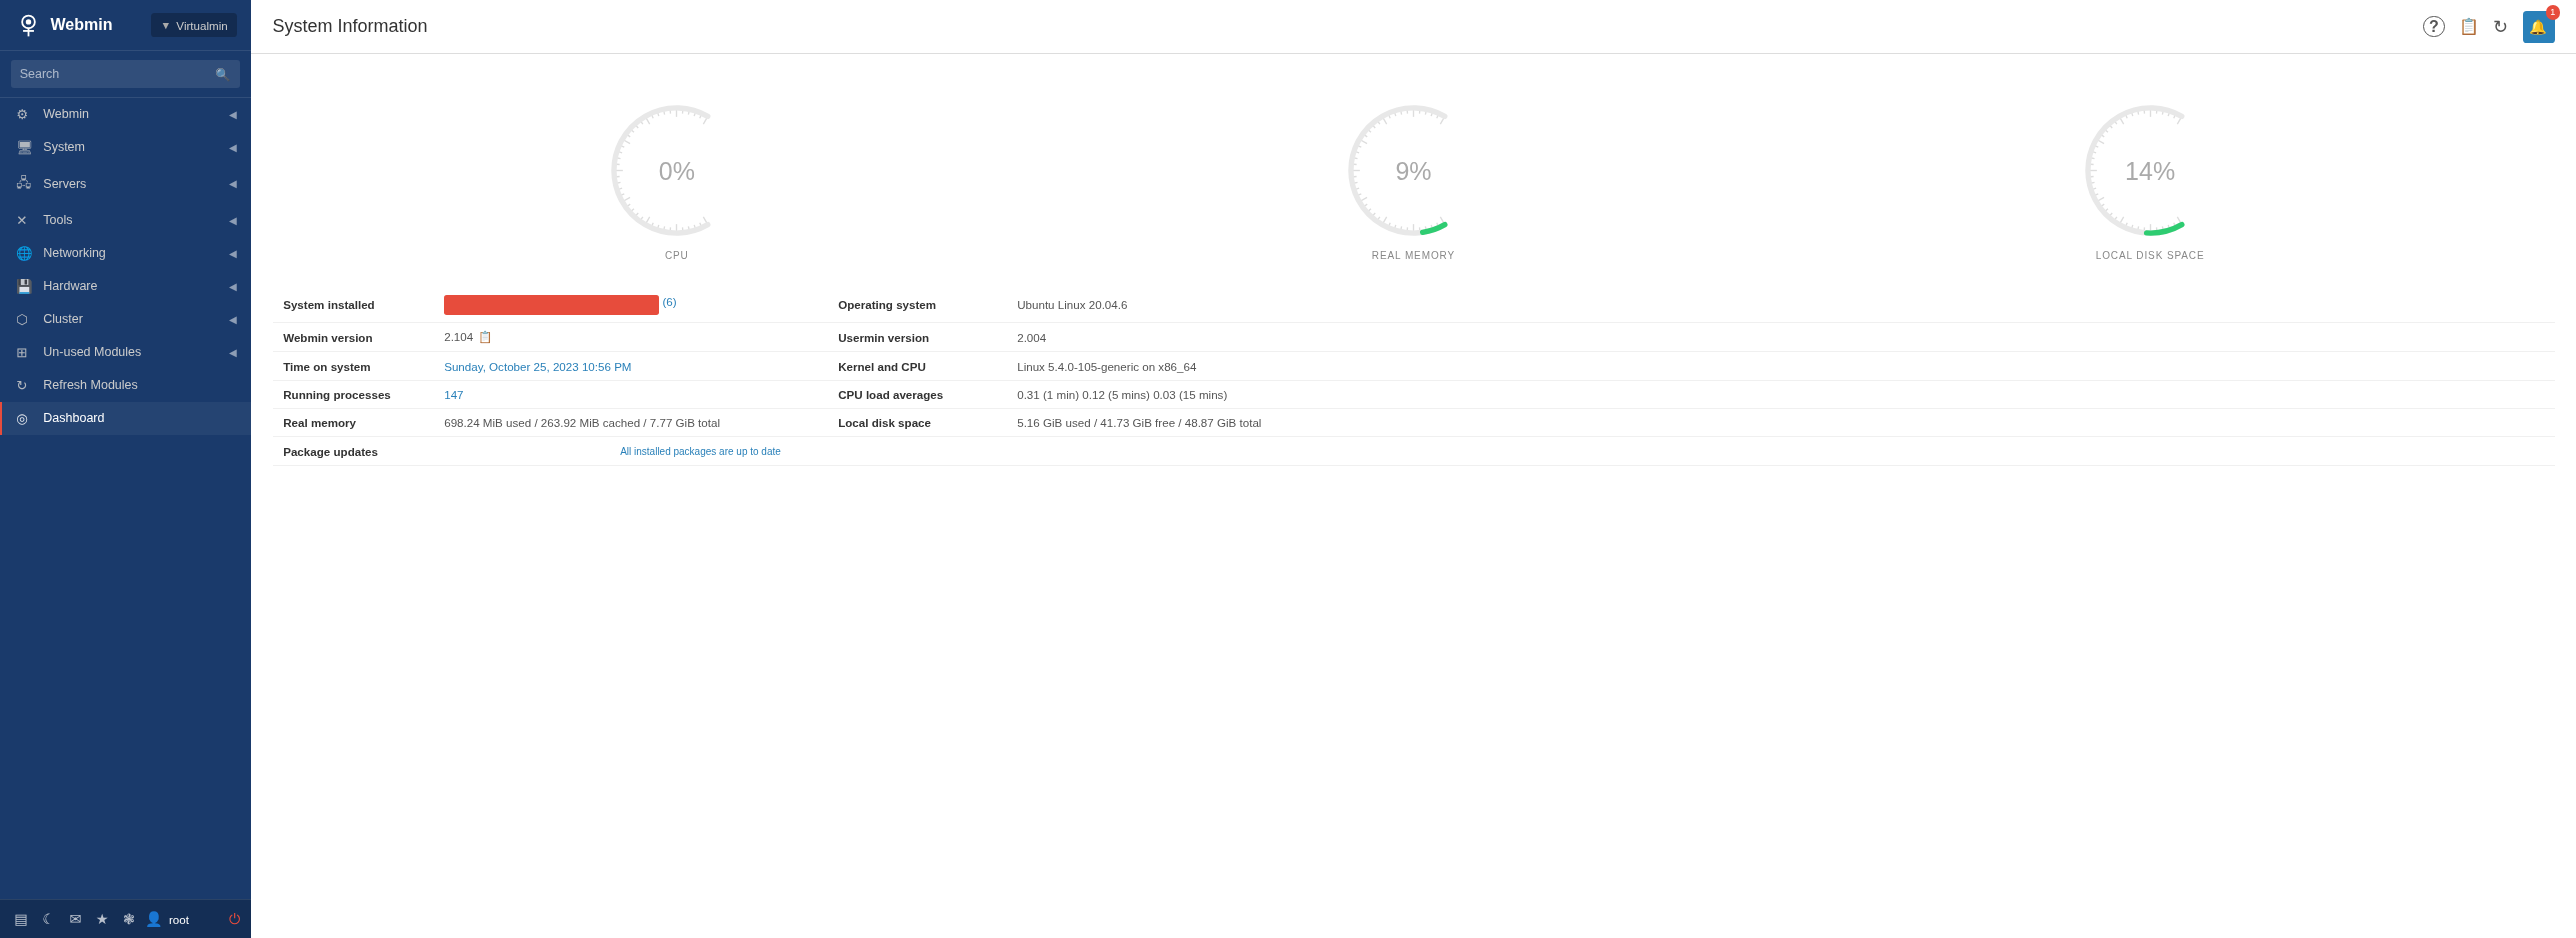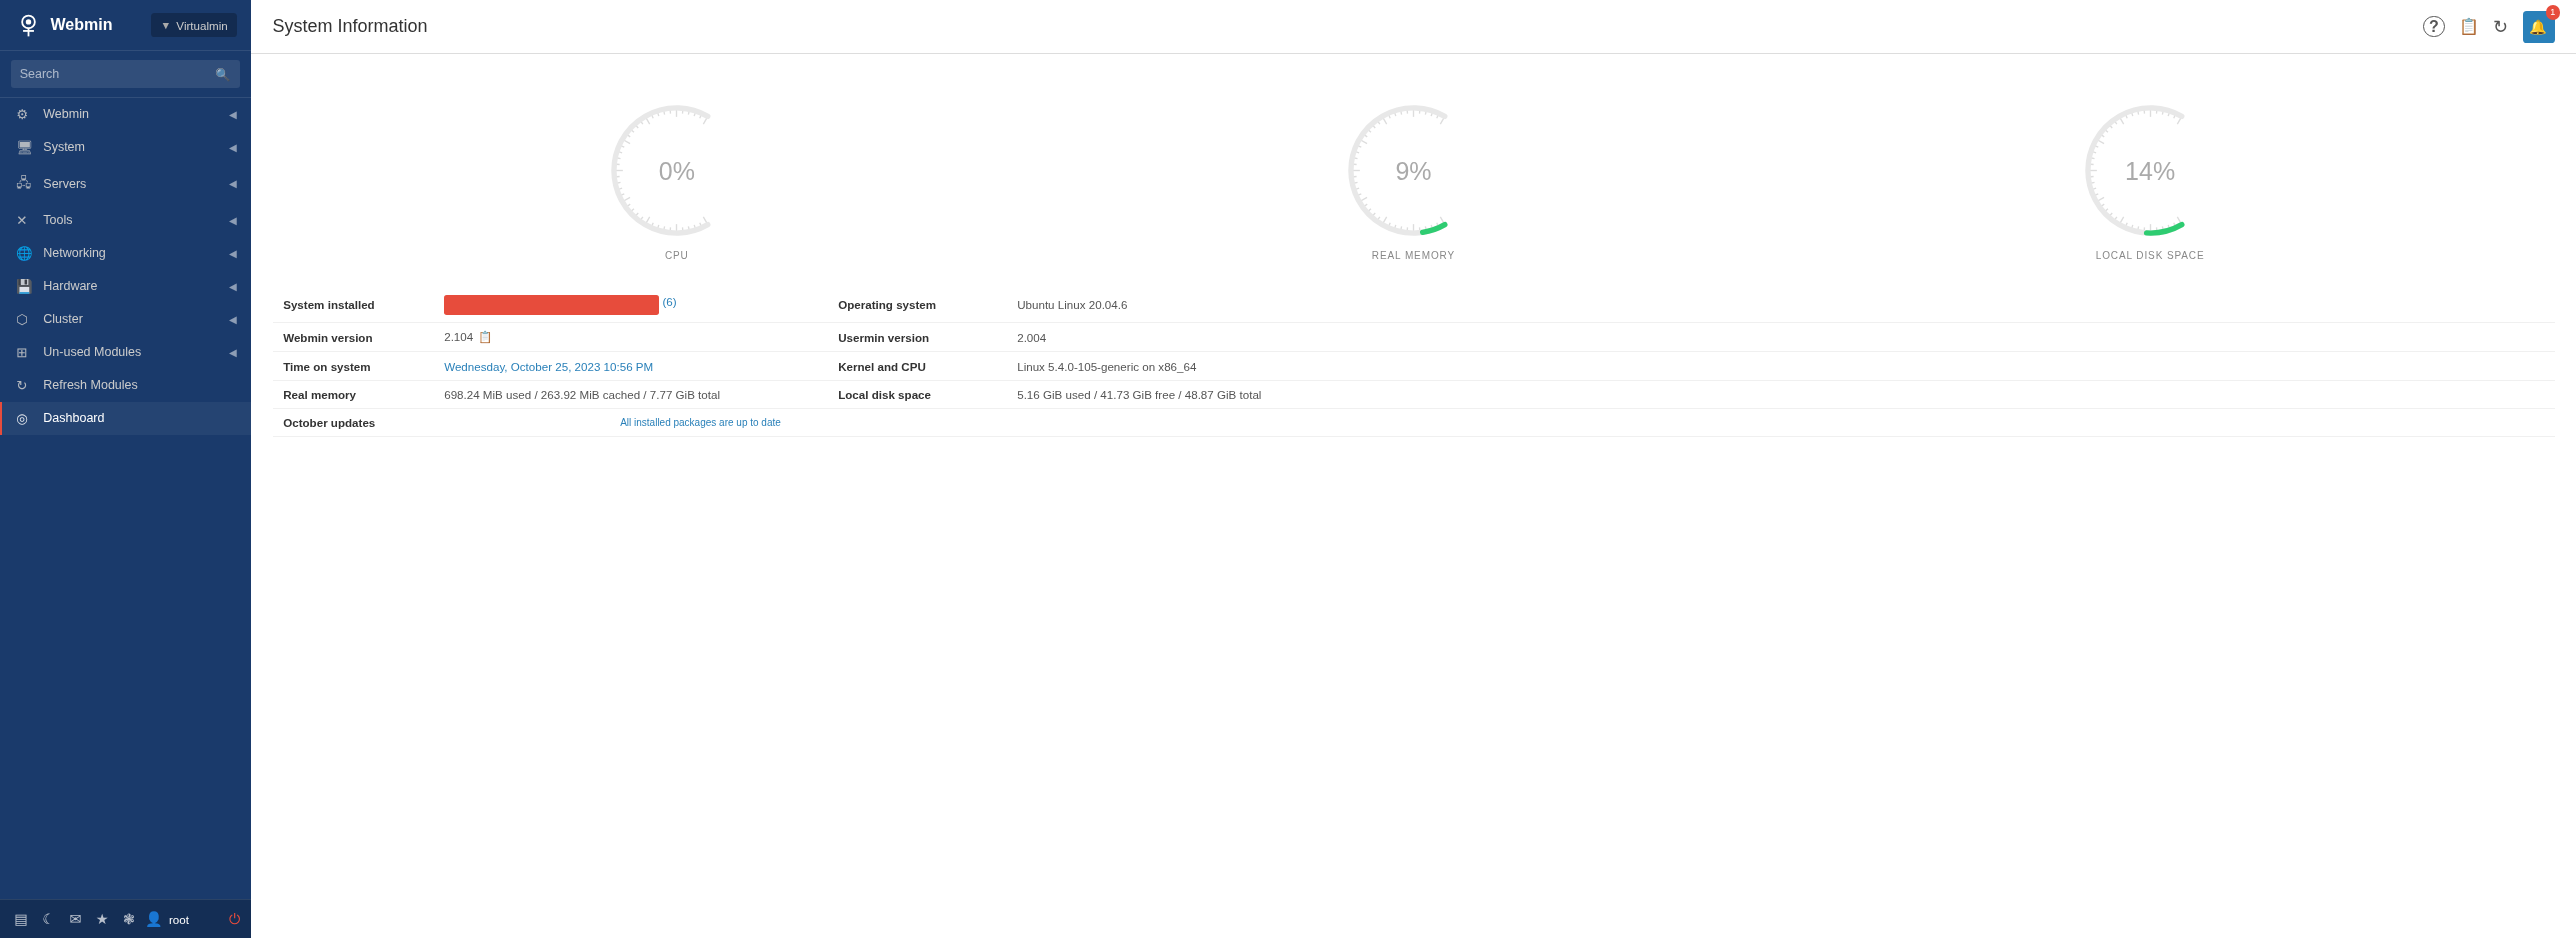--- a/index.html
+++ b/index.html
@@ -552,34 +552,41 @@
   </tr>
           <tr>
     <td class="info-key" style="font-weight:600;color:#333;width:161px;padding:7.2px 10.7px;font-size:11.6px;border-bottom:0.9px solid #f0f0f0;white-space:nowrap;">Webmin version</td>
     <td class="info-value" style="color:#555;padding:7.2px 10.7px;font-size:11.6px;border-bottom:0.9px solid #f0f0f0;width:358px;"><span>2.104</span><span style="color:#777;margin-left:5.4px;cursor:pointer;font-size:11.6px;">📋</span></td>
     <td style="width:36px;border-bottom:0.9px solid #f0f0f0;"></td>
     <td class="info-key" style="font-weight:600;color:#333;width:179px;padding:7.2px 10.7px;font-size:11.6px;border-bottom:0.9px solid #f0f0f0;white-space:nowrap;">Usermin version</td>
     <td class="info-value" style="color:#555;padding:7.2px 10.7px;font-size:11.6px;border-bottom:0.9px solid #f0f0f0;"><span>2.004</span></td>
   </tr>
           <tr>
     <td class="info-key" style="font-weight:600;color:#333;width:161px;padding:7.2px 10.7px;font-size:11.6px;border-bottom:0.9px solid #f0f0f0;white-space:nowrap;">Time on system</td>
-    <td class="info-value" style="color:#555;padding:7.2px 10.7px;font-size:11.6px;border-bottom:0.9px solid #f0f0f0;width:358px;"><a href="#" style="color:#2980b9;text-decoration:none;">Wednesday, October 25, 2023 10:56 PM</a></td>
+    <td class="info-value" style="color:#555;padding:7.2px 10.7px;font-size:11.6px;border-bottom:0.9px solid #f0f0f0;width:358px;"><a href="#" style="color:#2980b9;text-decoration:none;">Sunday, October 25, 2023 10:56 PM</a></td>
     <td style="width:36px;border-bottom:0.9px solid #f0f0f0;"></td>
     <td class="info-key" style="font-weight:600;color:#333;width:179px;padding:7.2px 10.7px;font-size:11.6px;border-bottom:0.9px solid #f0f0f0;white-space:nowrap;">Kernel and CPU</td>
     <td class="info-value" style="color:#555;padding:7.2px 10.7px;font-size:11.6px;border-bottom:0.9px solid #f0f0f0;"><span>Linux 5.4.0-105-generic on x86_64</span></td>
+  </tr>
+          <tr>
+    <td class="info-key" style="font-weight:600;color:#333;width:161px;padding:7.2px 10.7px;font-size:11.6px;border-bottom:0.9px solid #f0f0f0;white-space:nowrap;">Running processes</td>
+    <td class="info-value" style="color:#555;padding:7.2px 10.7px;font-size:11.6px;border-bottom:0.9px solid #f0f0f0;width:358px;"><a href="#" style="color:#2980b9;text-decoration:none;">147</a></td>
+    <td style="width:36px;border-bottom:0.9px solid #f0f0f0;"></td>
+    <td class="info-key" style="font-weight:600;color:#333;width:179px;padding:7.2px 10.7px;font-size:11.6px;border-bottom:0.9px solid #f0f0f0;white-space:nowrap;">CPU load averages</td>
+    <td class="info-value" style="color:#555;padding:7.2px 10.7px;font-size:11.6px;border-bottom:0.9px solid #f0f0f0;"><span>0.31 (1 min) 0.12 (5 mins) 0.03 (15 mins)</span></td>
   </tr>
           <tr>
     <td class="info-key" style="font-weight:600;color:#333;width:161px;padding:7.2px 10.7px;font-size:11.6px;border-bottom:0.9px solid #f0f0f0;white-space:nowrap;">Real memory</td>
     <td class="info-value" style="color:#555;padding:7.2px 10.7px;font-size:11.6px;border-bottom:0.9px solid #f0f0f0;width:358px;"><span>698.24 MiB used / 263.92 MiB cached / 7.77 GiB total</span></td>
     <td style="width:36px;border-bottom:0.9px solid #f0f0f0;"></td>
     <td class="info-key" style="font-weight:600;color:#333;width:179px;padding:7.2px 10.7px;font-size:11.6px;border-bottom:0.9px solid #f0f0f0;white-space:nowrap;">Local disk space</td>
     <td class="info-value" style="color:#555;padding:7.2px 10.7px;font-size:11.6px;border-bottom:0.9px solid #f0f0f0;"><span>5.16 GiB used / 41.73 GiB free / 48.87 GiB total</span></td>
   </tr>
           <tr>
-    <td class="info-key" style="font-weight:600;color:#333;width:161px;padding:7.2px 10.7px;font-size:11.6px;border-bottom:0.9px solid #f0f0f0;white-space:nowrap;">October updates</td>
+    <td class="info-key" style="font-weight:600;color:#333;width:161px;padding:7.2px 10.7px;font-size:11.6px;border-bottom:0.9px solid #f0f0f0;white-space:nowrap;">Package updates</td>
     <td class="info-value" style="color:#555;padding:7.2px 10.7px;font-size:10px;border-bottom:0.9px solid #f0f0f0;width:358px;text-align:right;"><a href="#" style="color:#2980b9;text-decoration:none;">All installed packages are up to date</a></td>
     <td style="width:36px;border-bottom:0.9px solid #f0f0f0;"></td>
     <td class="info-key" style="font-weight:600;color:#333;width:179px;padding:7.2px 10.7px;font-size:11.6px;border-bottom:0.9px solid #f0f0f0;white-space:nowrap;"></td>
     <td class="info-value" style="color:#555;padding:7.2px 10.7px;font-size:11.6px;border-bottom:0.9px solid #f0f0f0;"></td>
   </tr>
         </tbody>
     </table>
 
   </div>
 </div>

